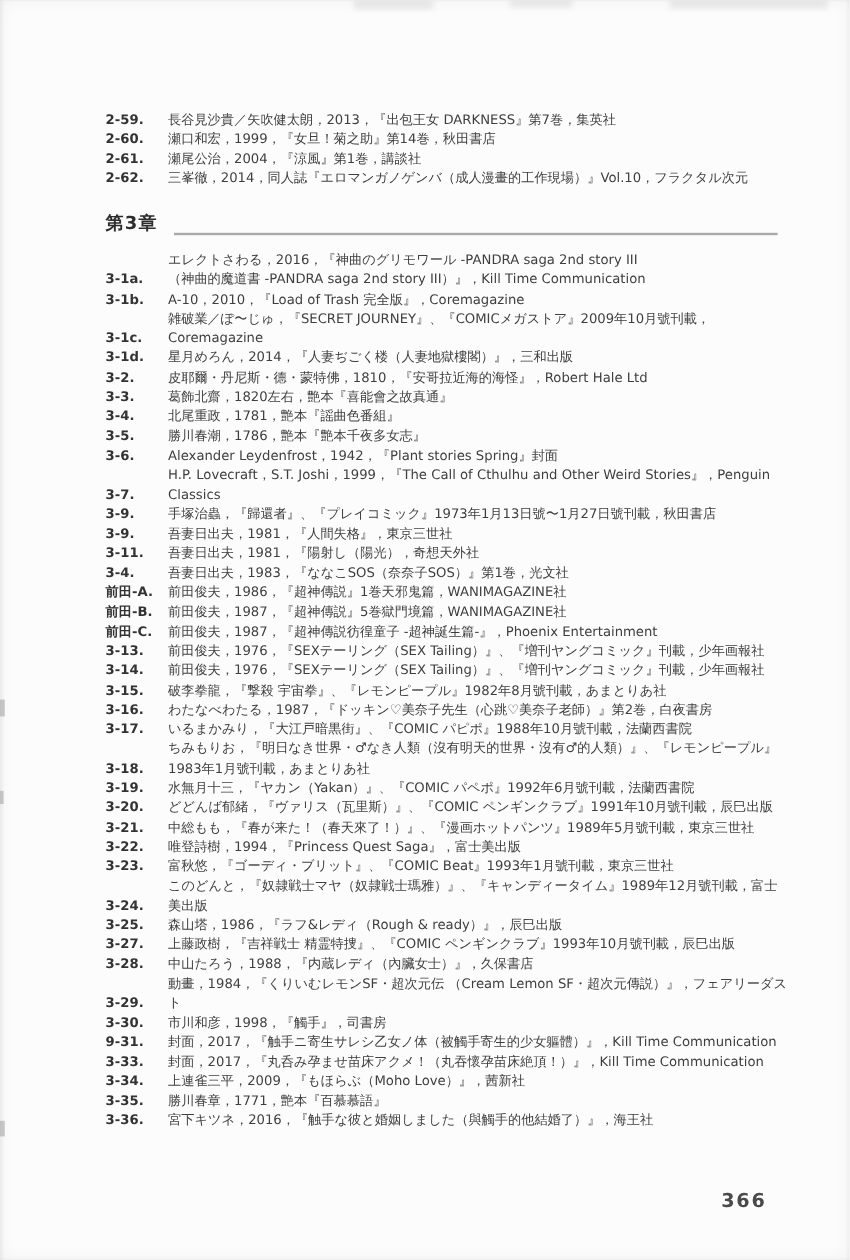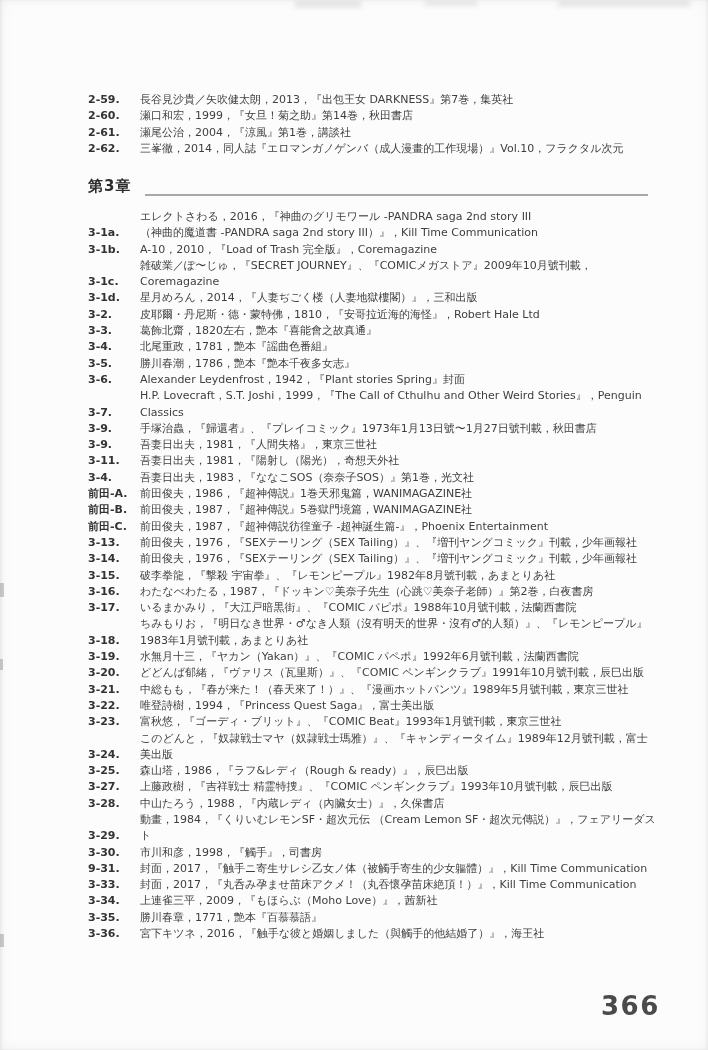--- a/index.html
+++ b/index.html
@@ -50,21 +50,21 @@
   }
   .chapter-heading .label{
     font-size:15px;font-weight:700;color:#2d2d2d;letter-spacing:1px;white-space:nowrap;
   }
   .chapter-heading .rule{
     flex:1;height:2px;background:#a9a9a9;margin-left:14px;
   }
 
   .page-number{
     position:absolute;left:601px;top:991px;
-    font-size:26px;font-weight:700;color:#4a4a4a;letter-spacing:1.5px;
+    font-size:16px;font-weight:700;color:#4a4a4a;letter-spacing:1.5px;
   }
 </style>
 </head>
 <body>
 
 <div class="page-frame"></div>
 <div class="smudge s1"></div>
 <div class="smudge s2"></div>
 <div class="smudge s3"></div>
 <div class="edge-mark m1"></div>

